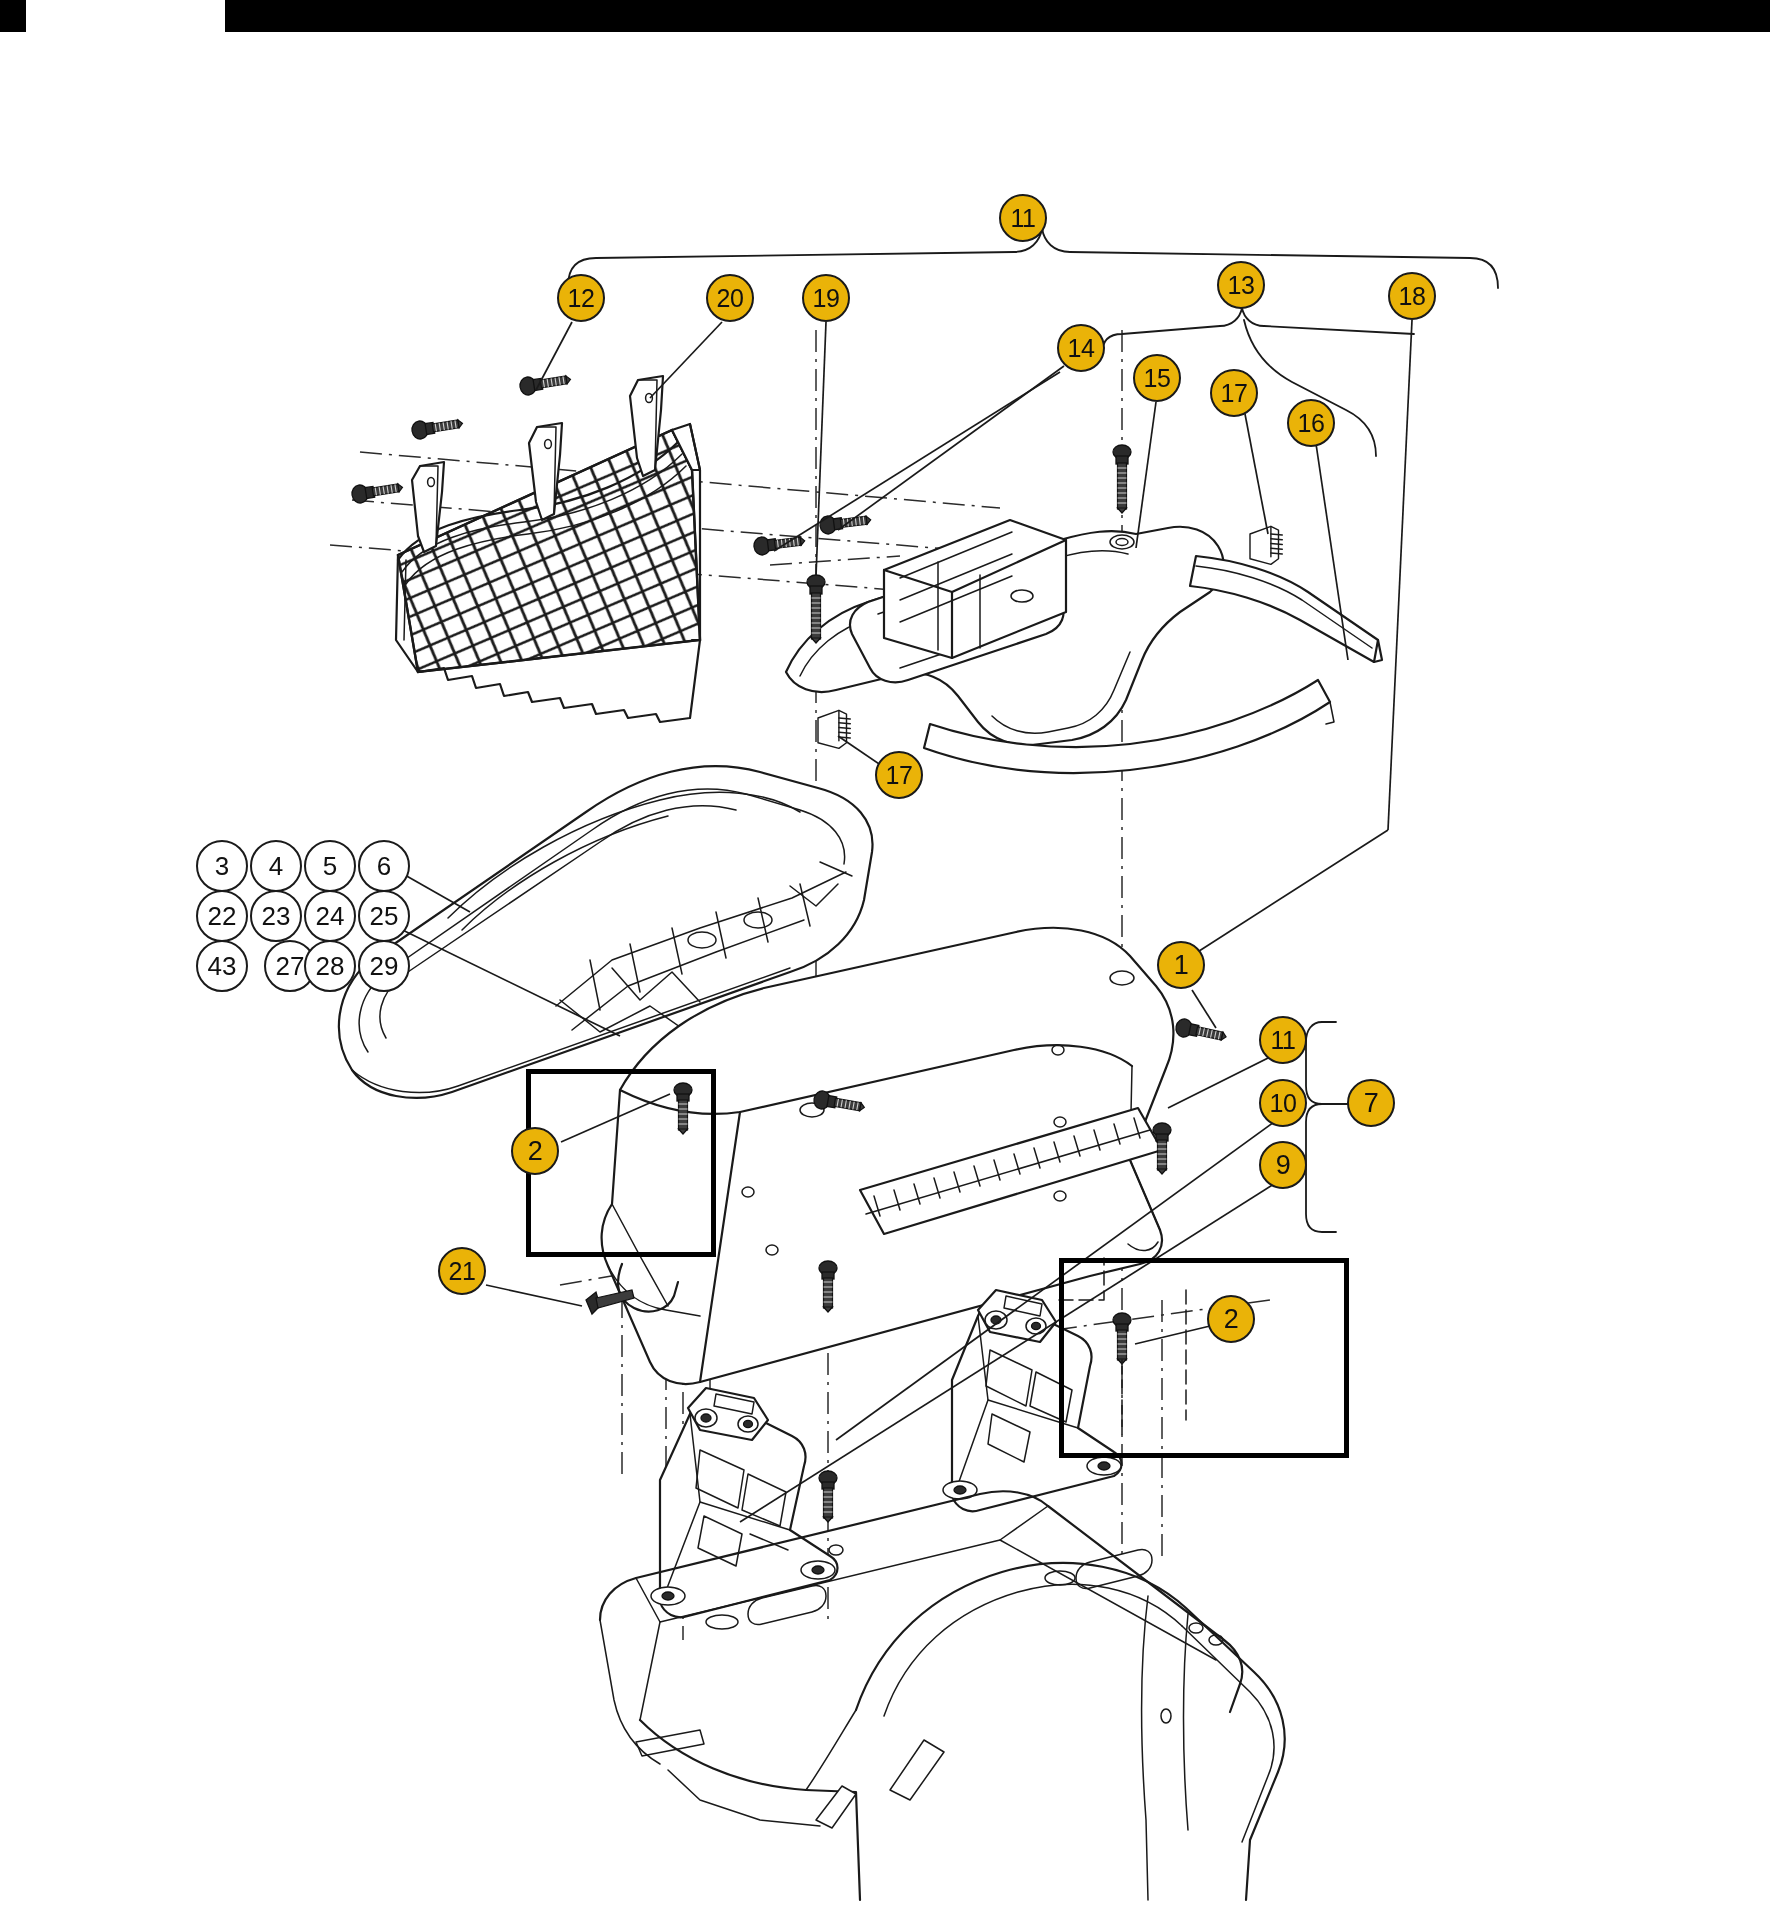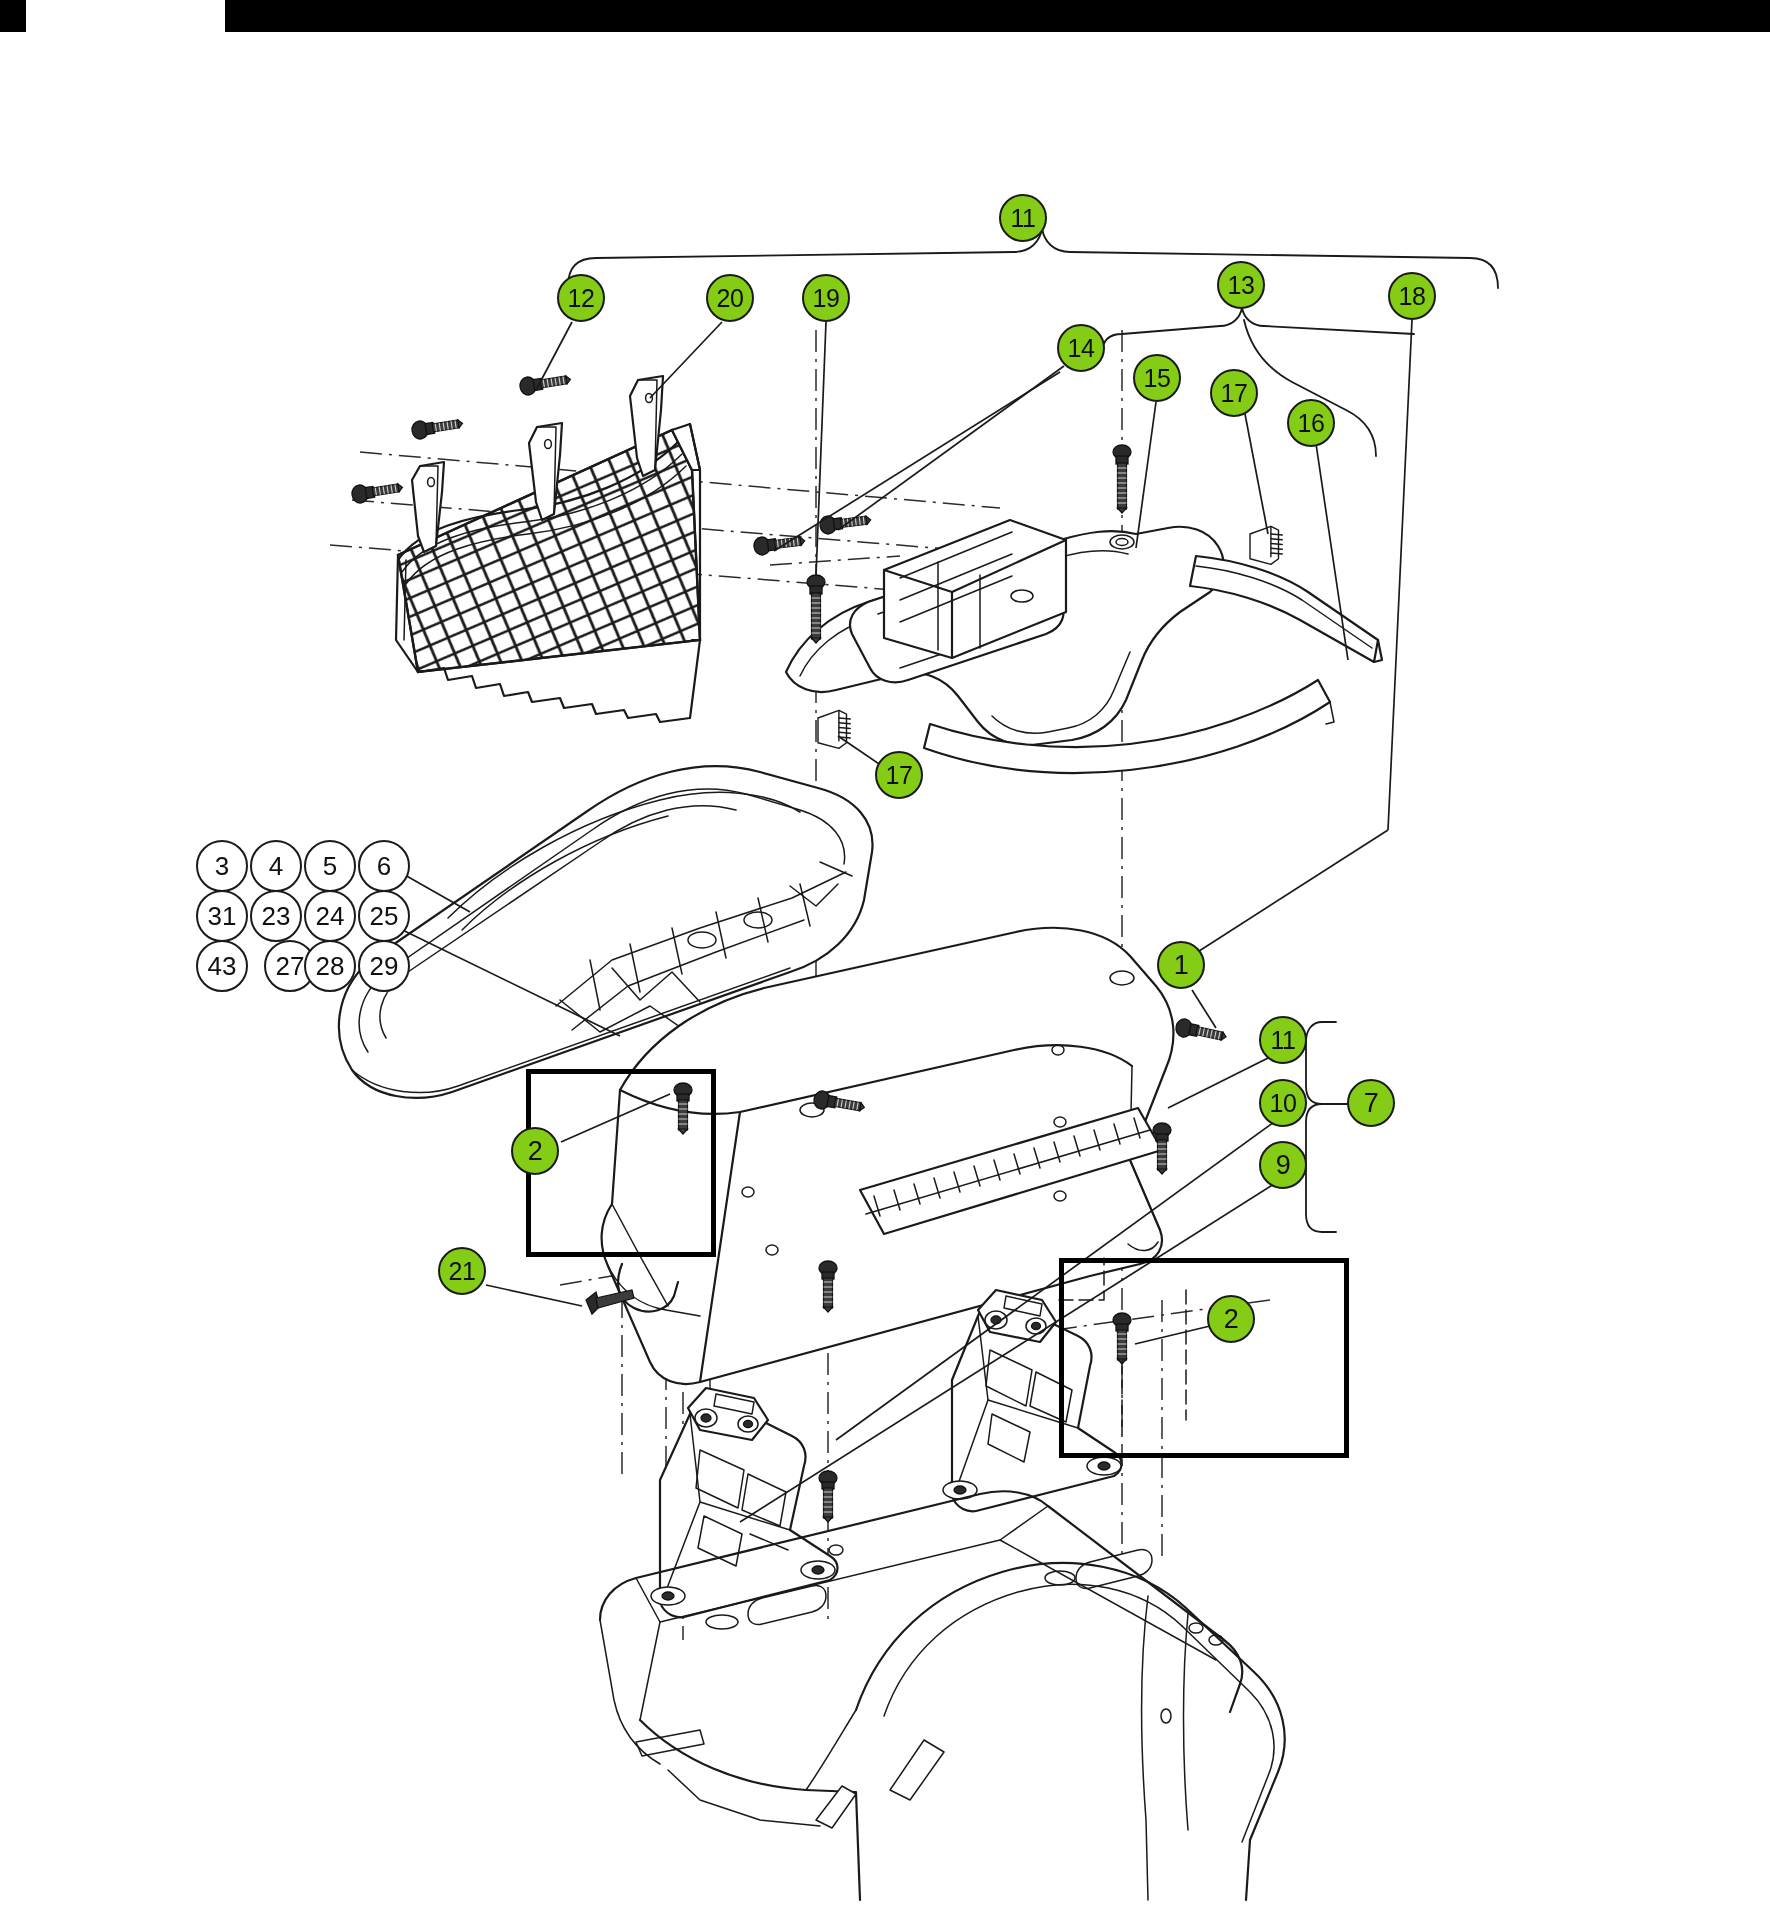--- a/index.html
+++ b/index.html
@@ -47,21 +47,21 @@
     top: 0;
     width: 1770px;
     height: 1920px;
     pointer-events: none;
   }
   .callout {
     position: absolute;
     box-sizing: border-box;
     border: 2.1px solid #1a1a1a;
     border-radius: 50%;
-    background: #84cc16;
+    background: #eab308;
     color: #111111;
     display: flex;
     align-items: center;
     justify-content: center;
     font-family: "Liberation Sans", sans-serif;
     font-size: 27px;
     line-height: 1;
     letter-spacing: -0.5px;
     pointer-events: auto;
     cursor: default;
@@ -548,21 +548,21 @@
       <div class="callout" style="left: 511px; top: 1127px; width: 48px; height: 48px;">2</div>
       <div class="callout" style="left: 1207px; top: 1295px; width: 48px; height: 48px;">2</div>
       <div class="callout small" style="left: 438px; top: 1247px; width: 48px; height: 48px;">21</div>
     </div>
 
   <div class="callout-layer" id="grid-layer">
       <div class="grid-callout" style="left: 196px; top: 840px;">3</div>
       <div class="grid-callout" style="left: 250px; top: 840px;">4</div>
       <div class="grid-callout" style="left: 304px; top: 840px;">5</div>
       <div class="grid-callout" style="left: 358px; top: 840px;">6</div>
-      <div class="grid-callout" style="left: 196px; top: 890px;">31</div>
+      <div class="grid-callout" style="left: 196px; top: 890px;">22</div>
       <div class="grid-callout" style="left: 250px; top: 890px;">23</div>
       <div class="grid-callout" style="left: 304px; top: 890px;">24</div>
       <div class="grid-callout" style="left: 358px; top: 890px;">25</div>
       <div class="grid-callout" style="left: 196px; top: 940px;">43</div>
       <div class="grid-callout" style="left: 264px; top: 940px;">27</div>
       <div class="grid-callout" style="left: 304px; top: 940px;">28</div>
       <div class="grid-callout" style="left: 358px; top: 940px;">29</div>
     </div>
 
 </div>

